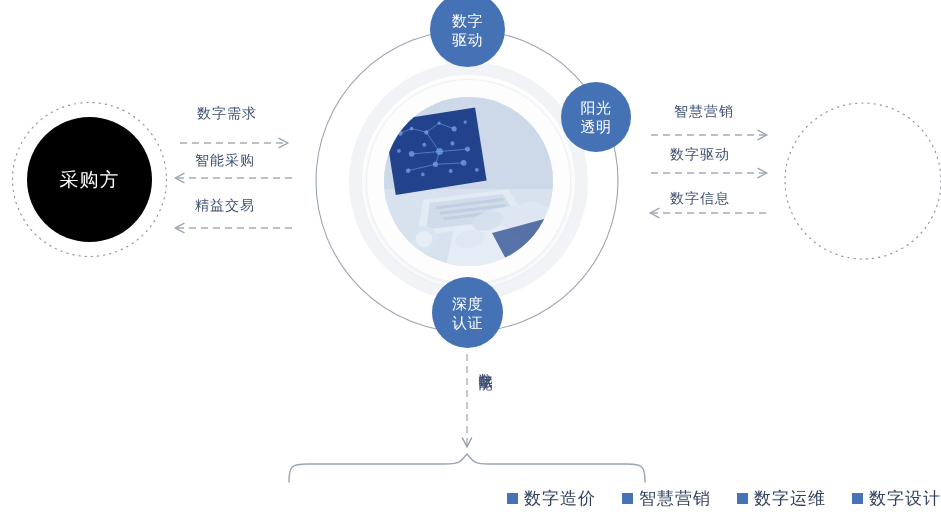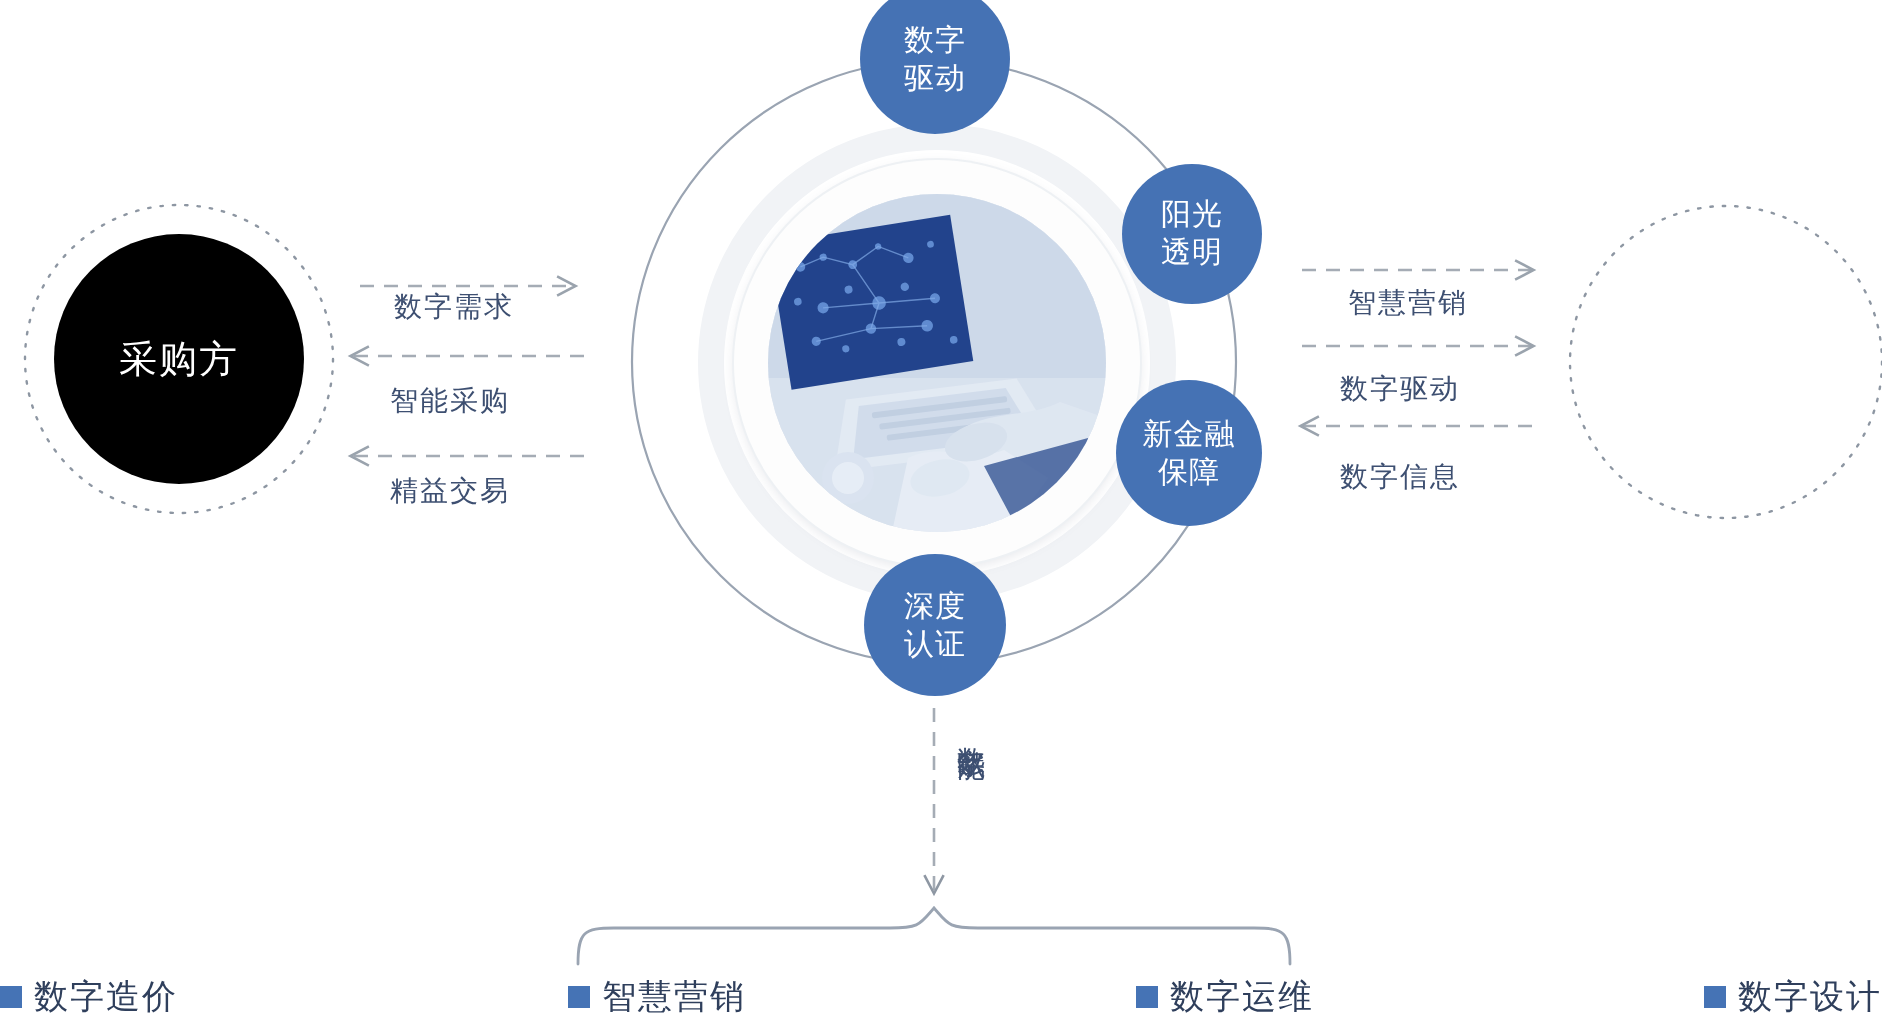--- a/index.html
+++ b/index.html
@@ -50,34 +50,34 @@
   .photo{
     position:absolute;left:384px;top:97px;width:169px;height:169px;
     border-radius:50%;overflow:hidden;
     background:#dfe6ef;
   }
   .photo svg{display:block;width:169px;height:169px;}
 
   
   .arrlabel{
     position:absolute;
-    color:#3d4f71;font-size:14px;letter-spacing:1px;white-space:nowrap;margin-top:40px;
+    color:#3d4f71;font-size:14px;letter-spacing:1px;white-space:nowrap;
   }
   
   .vlabel{
     position:absolute;left:478px;top:362px;
     color:#3d4f71;font-size:14px;letter-spacing:1px;
     width:16px;line-height:17px;text-align:center;
     writing-mode:vertical-rl;
   }
 
   
   .legend{
     position:absolute;left:0;top:487px;width:941px;
-    display:flex;justify-content:space-between;align-items:center;gap:26px;
+    display:flex;justify-content:flex-end;align-items:center;gap:26px;
   }
   .legend-item{display:flex;align-items:center;gap:6px;}
   .legend-swatch{width:11px;height:11px;background:#4573b5;display:block;}
   .legend-label{color:#2f3f5c;font-size:17px;letter-spacing:1px;}
 </style>
 </head>
 <body>
 
 <div id="stage">
 
@@ -189,26 +189,20 @@
 
 
   <div class="node n-ur">
     <div>
       <span>阳光</span>
       <span>透明</span>
     </div>
   </div>
 
 
-  <div class="node n-lr">
-    <div>
-      <span>新金融</span>
-      <span>保障</span>
-    </div>
-  </div>
 
   <div class="node n-bot">
     <div>
       <span>深度</span>
       <span>认证</span>
     </div>
   </div>
 
   <div class="arrlabel" style="left:197px;top:105px;">数字需求</div>
   <div class="arrlabel" style="left:195px;top:152px;">智能采购</div>

